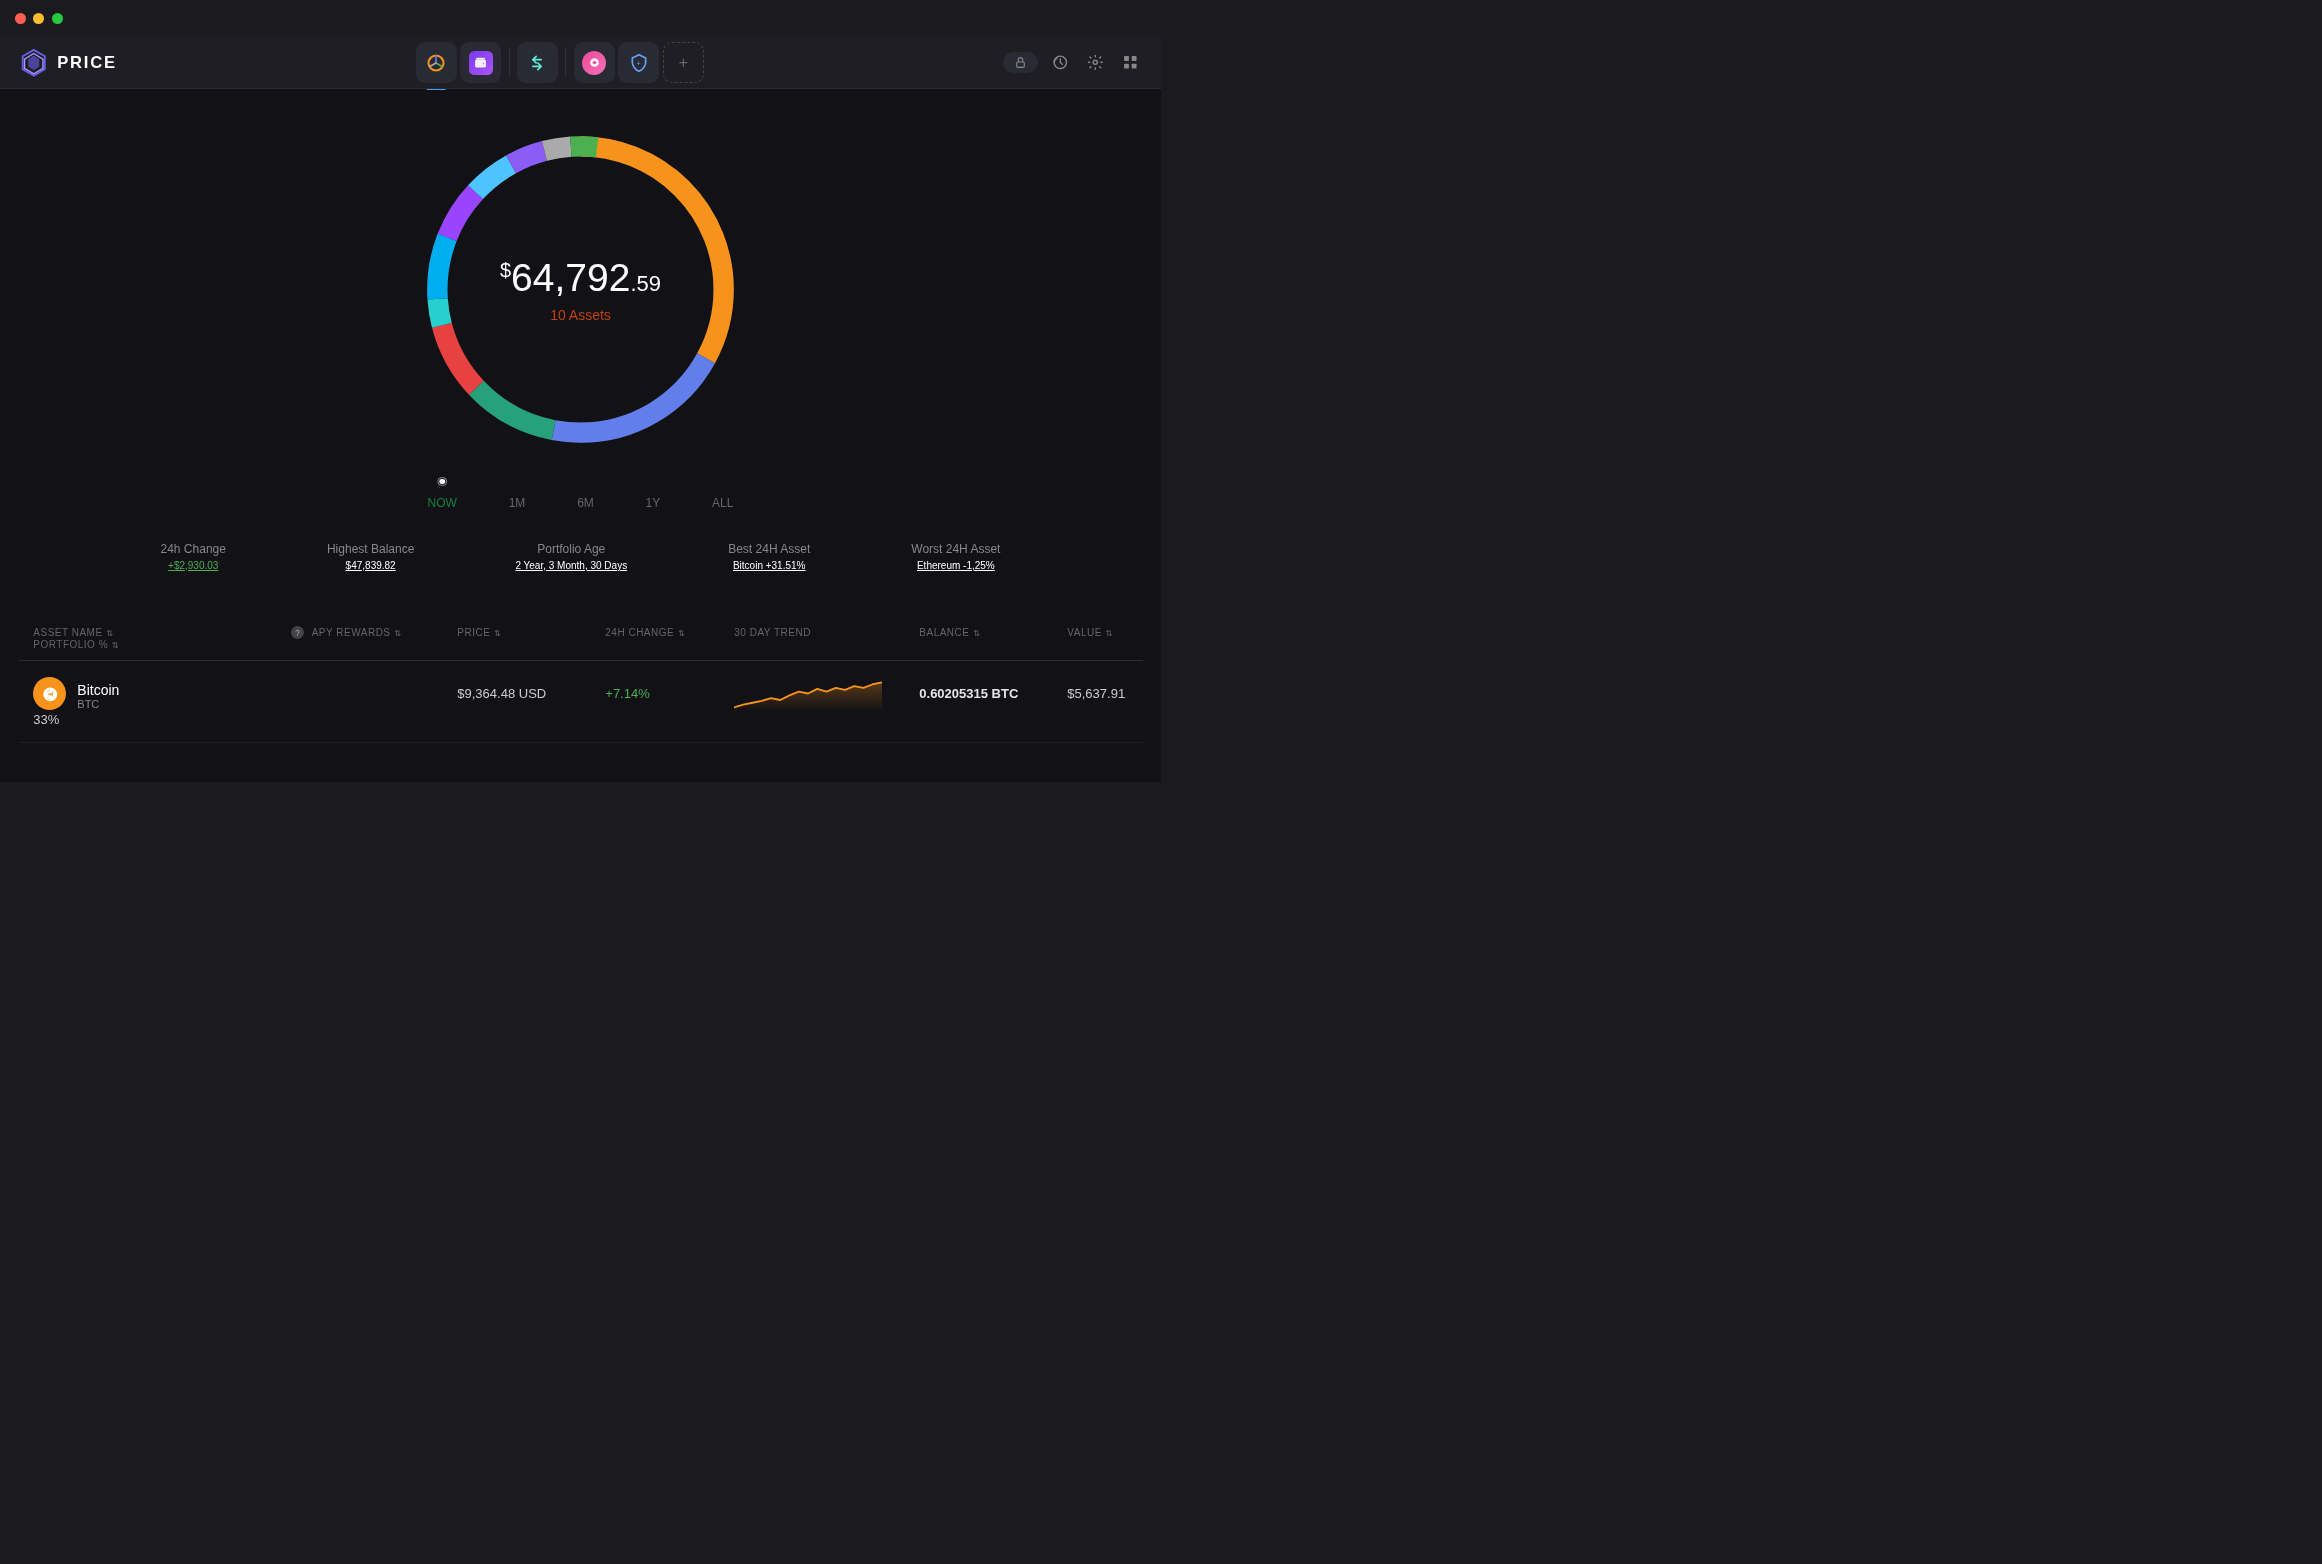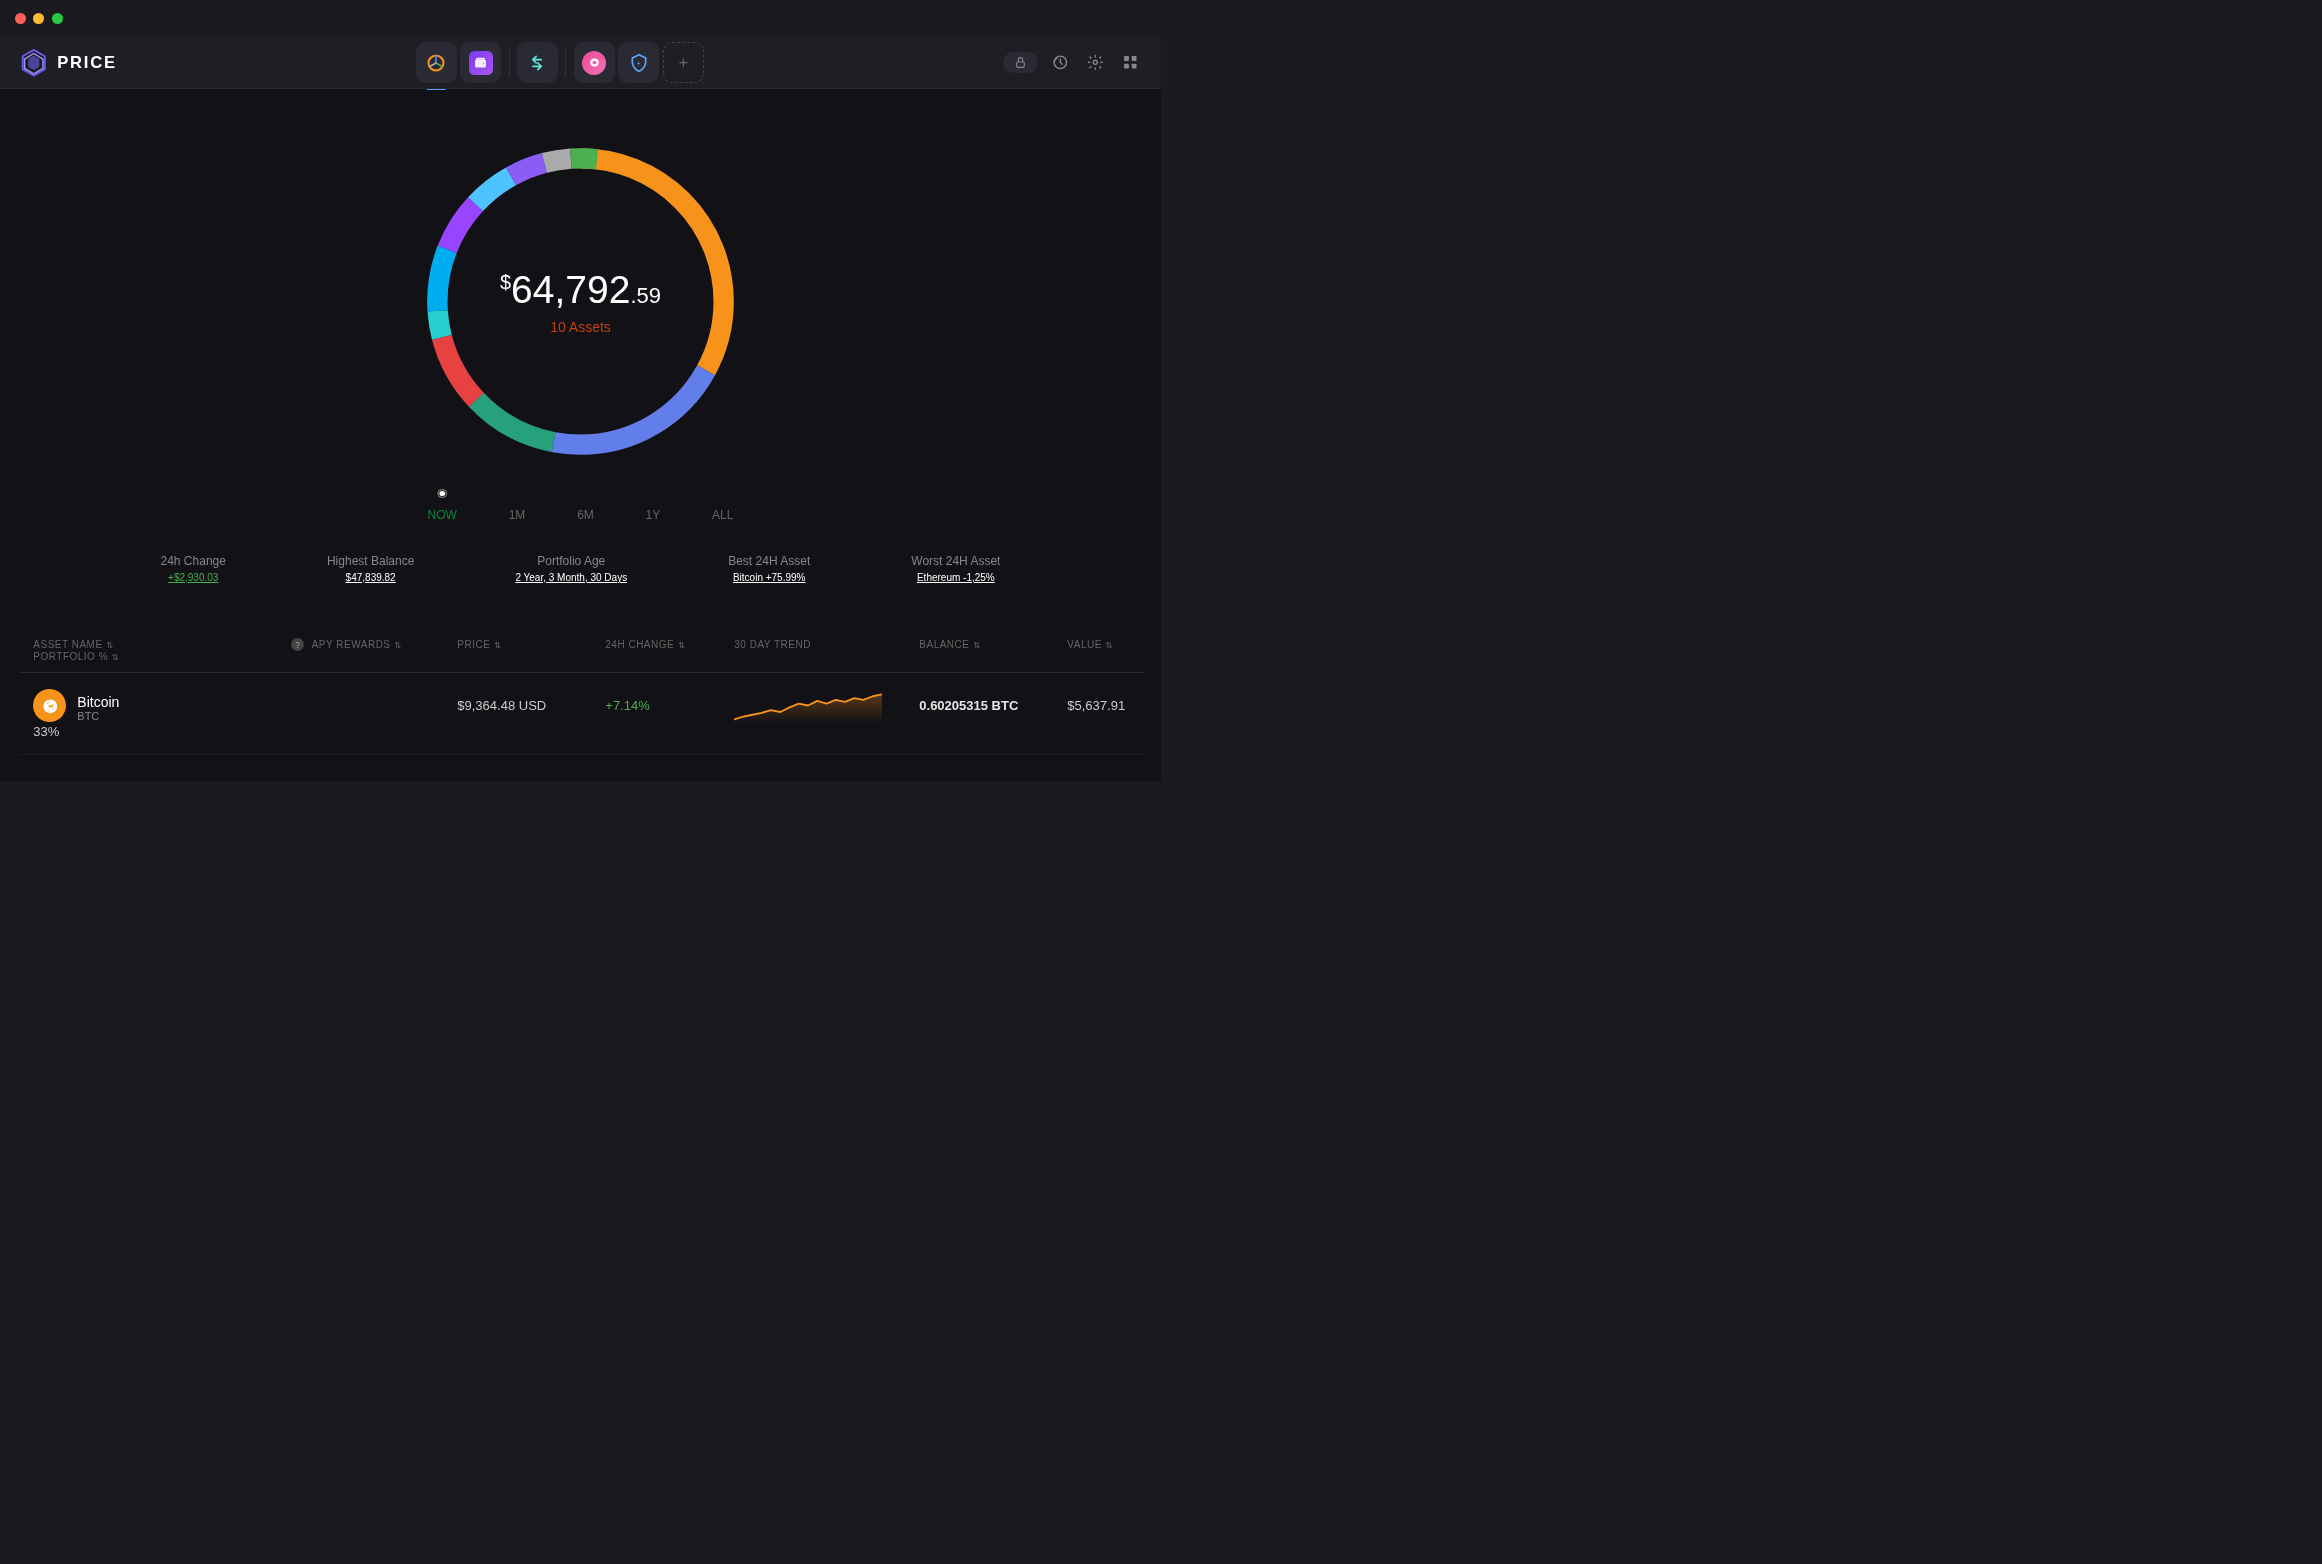--- a/index.html
+++ b/index.html
@@ -145,21 +145,21 @@
       cursor: pointer;
       border: none;
       color: #888;
       font-size: 12px;
     }
 
     
     .main-content {
       background: #111116;
       min-height: calc(782px - 89px);
-      padding: 37px 0 0;
+      padding: 25px 0 0;
     }
 
     
     .portfolio-section {
       display: flex;
       flex-direction: column;
       align-items: center;
       padding-bottom: 18.5px;
     }
 
@@ -601,21 +601,21 @@
       <div class="stat-item">
         <div class="stat-label">Highest Balance</div>
         <div class="stat-value">$47,839.82</div>
       </div>
       <div class="stat-item">
         <div class="stat-label">Portfolio Age</div>
         <div class="stat-value">2 Year, 3 Month, 30 Days</div>
       </div>
       <div class="stat-item">
         <div class="stat-label">Best 24H Asset</div>
-        <div class="stat-value">Bitcoin +75.99%</div>
+        <div class="stat-value">Bitcoin +31.51%</div>
       </div>
       <div class="stat-item">
         <div class="stat-label">Worst 24H Asset</div>
         <div class="stat-value">Ethereum -1,25%</div>
       </div>
     </div>
   </div>
 
   <div class="table-section">
 

